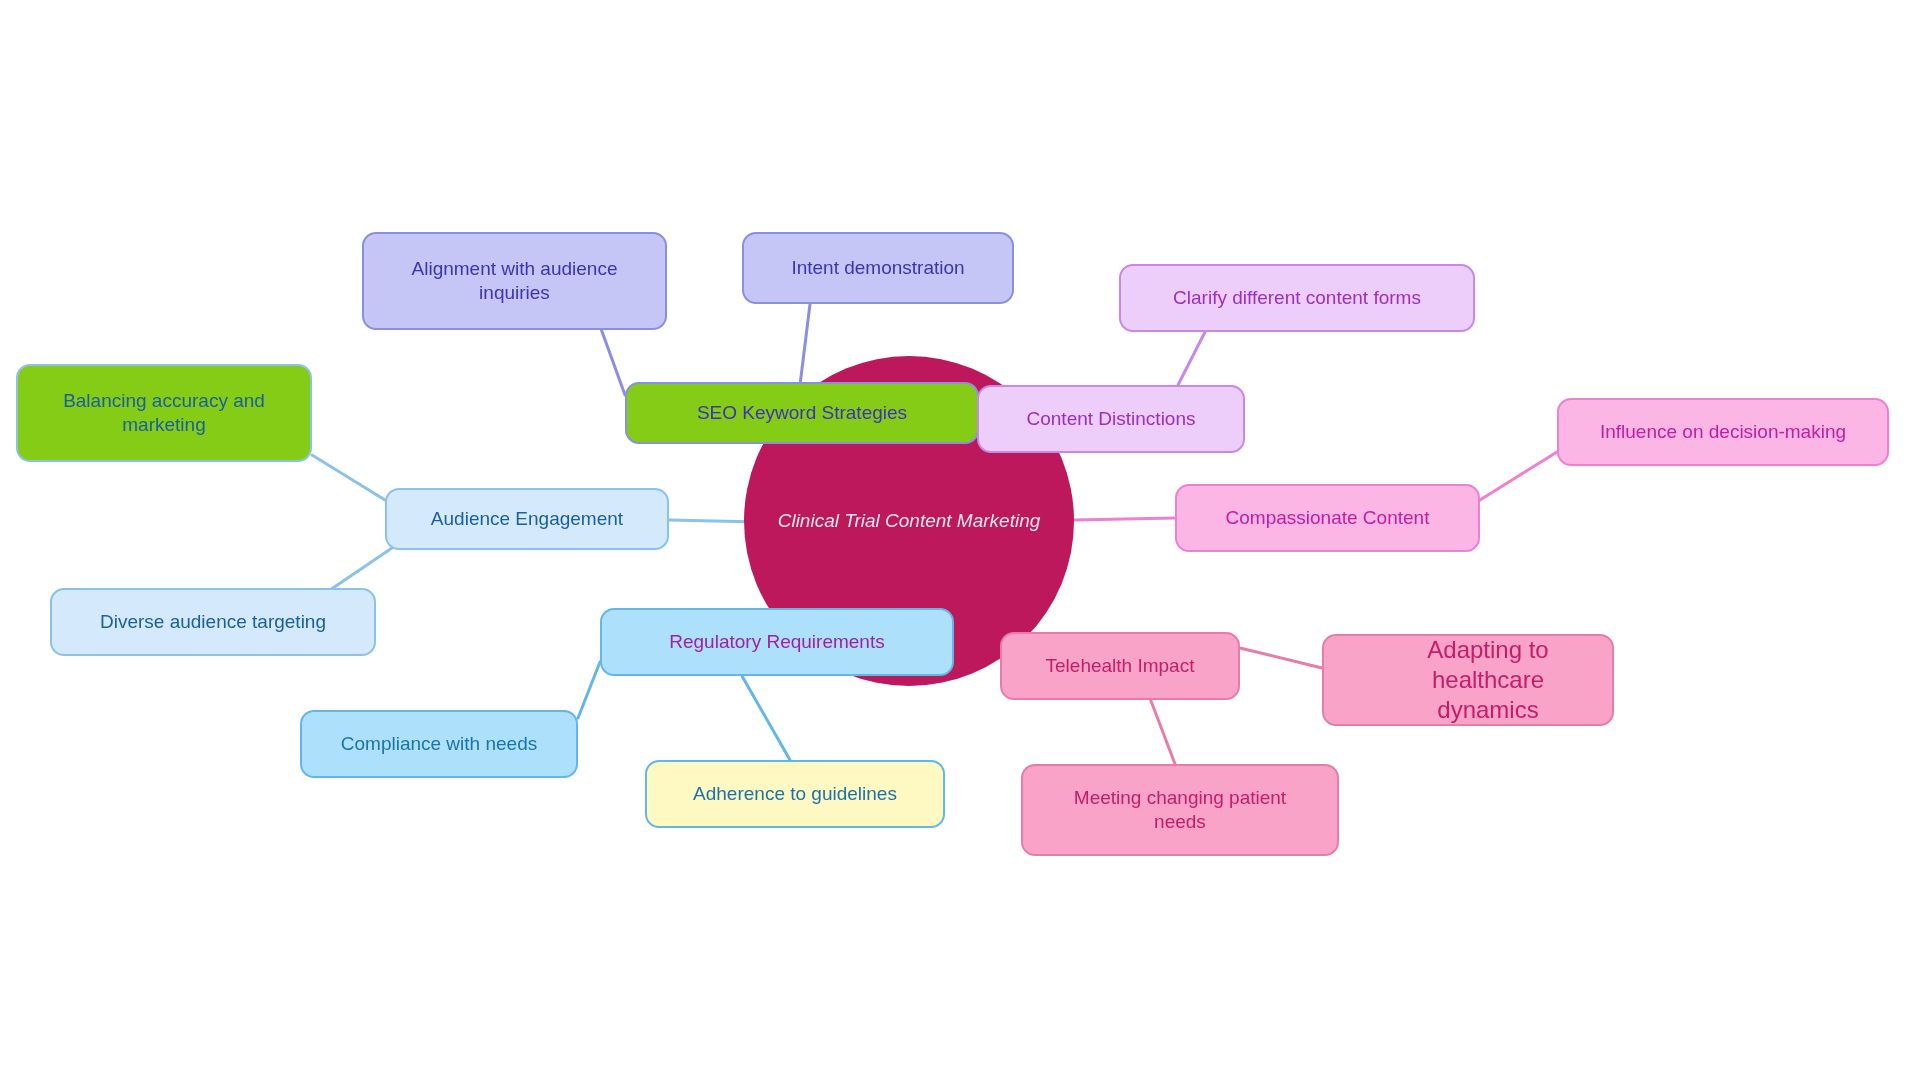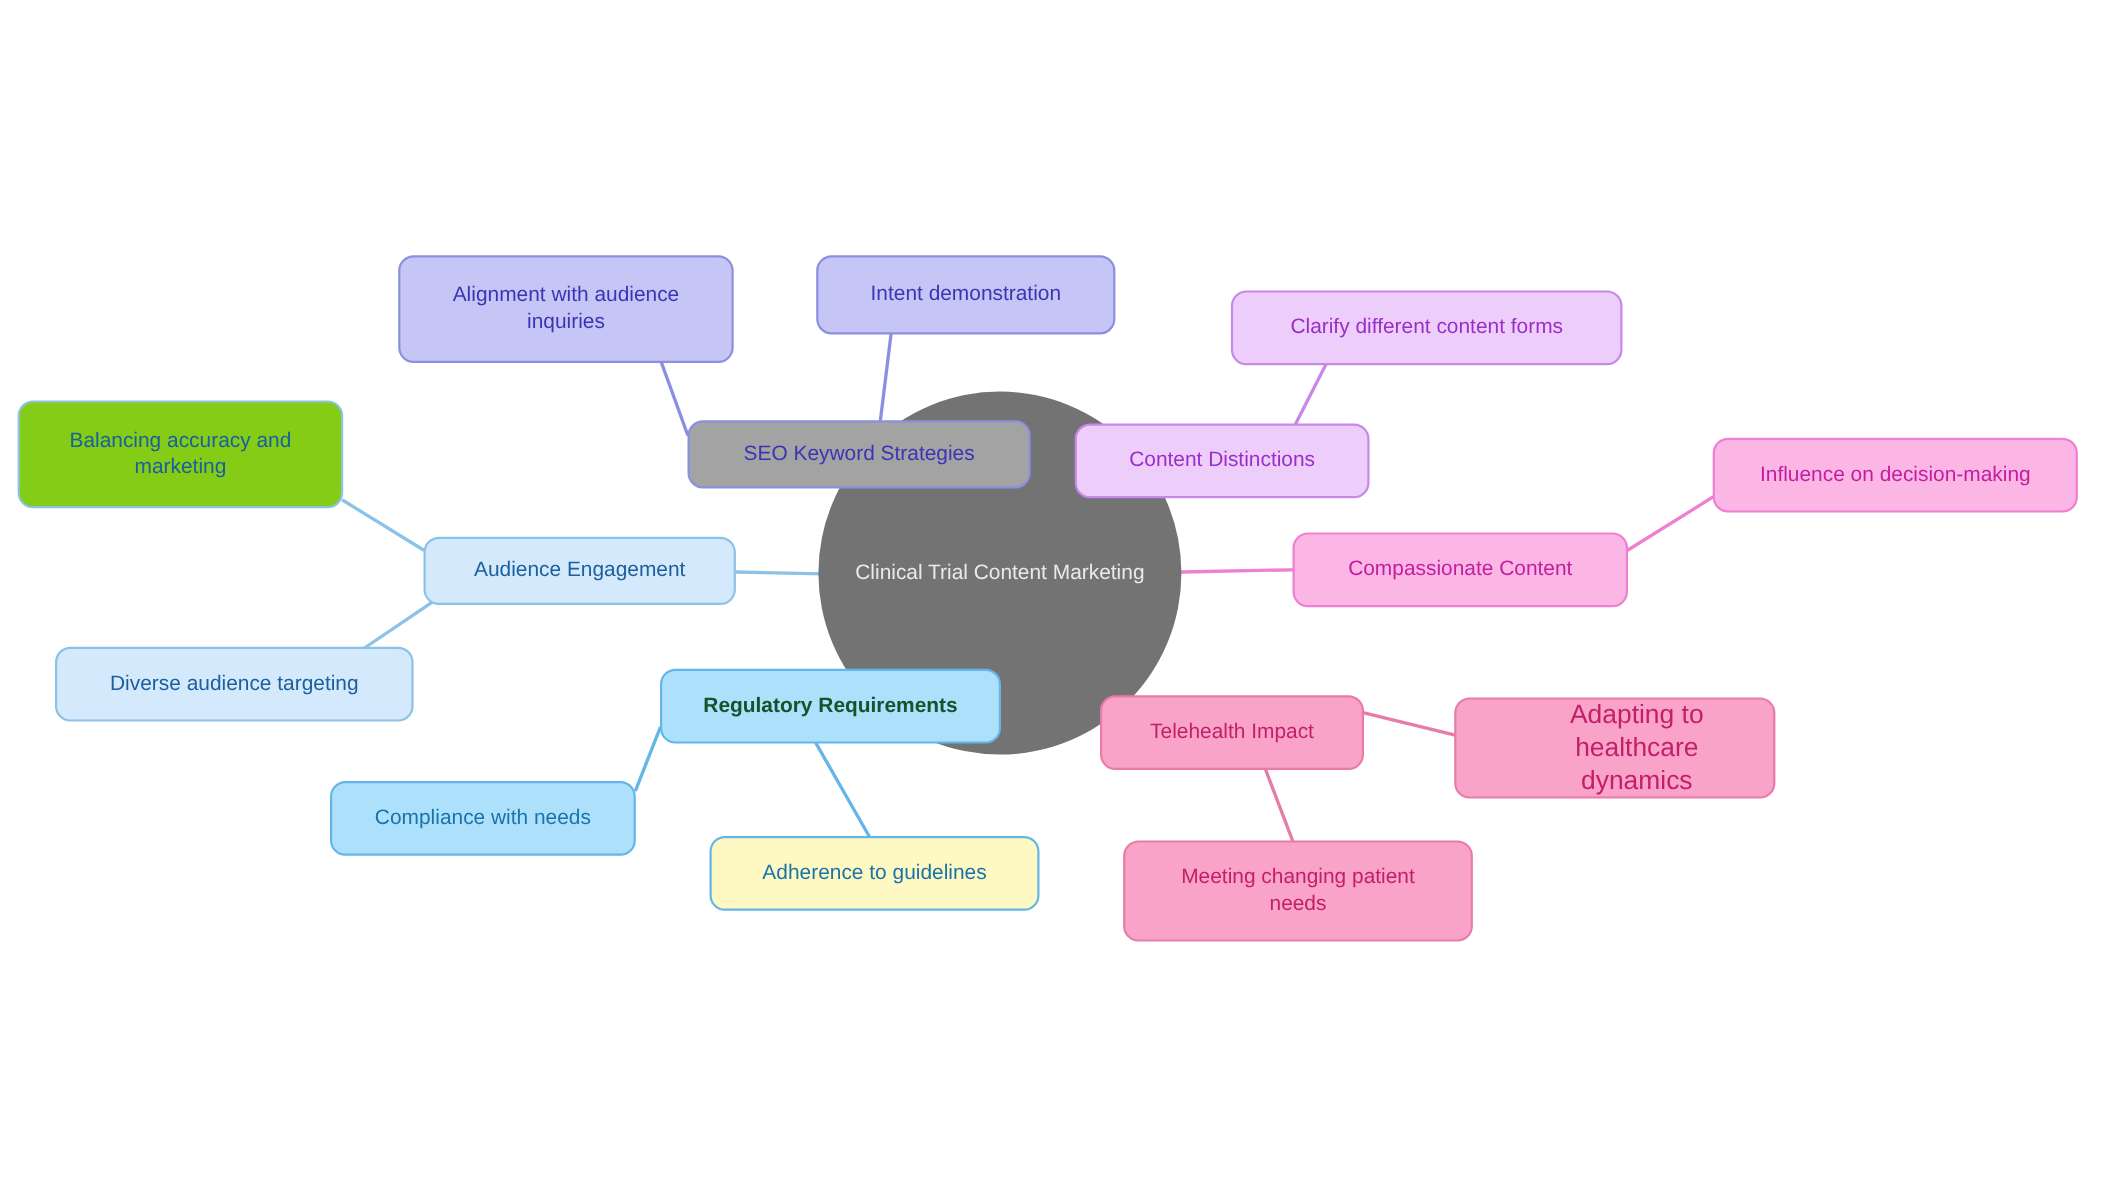--- a/index.html
+++ b/index.html
@@ -63,35 +63,35 @@
       <line x1="1240" y1="648" x2="1322" y2="668" stroke="#e87ca9" stroke-width="3" stroke-linecap="round"></line>
       <line x1="1140" y1="672" x2="1175" y2="764" stroke="#e87ca9" stroke-width="3" stroke-linecap="round"></line>
       <line x1="900" y1="640" x2="895" y2="640" stroke="#64b6e8" stroke-width="3" stroke-linecap="round"></line>
       <line x1="600" y1="662" x2="578" y2="718" stroke="#64b6e8" stroke-width="3" stroke-linecap="round"></line>
       <line x1="742" y1="676" x2="790" y2="760" stroke="#64b6e8" stroke-width="3" stroke-linecap="round"></line>
       <line x1="669" y1="520" x2="760" y2="522" stroke="#8cc2e8" stroke-width="3" stroke-linecap="round"></line>
       <line x1="385" y1="500" x2="312" y2="455" stroke="#8cc2e8" stroke-width="3" stroke-linecap="round"></line>
       <line x1="392" y1="548" x2="330" y2="590" stroke="#8cc2e8" stroke-width="3" stroke-linecap="round"></line>
     </svg>
   <div id="node-layer">
-      <div class="node root" style="left: 744px; top: 356px; width: 330px; height: 330px; background: #737373; color: rgb(232, 232, 238); font-size: 19px;"><span class="node-label">Clinical Trial Content Marketing</span></div>
-      <div class="node rounded" style="left: 625px; top: 382px; width: 312px; height: 62px; background: #a3a3a3; border-color: rgb(139, 143, 224); color: rgb(59, 53, 181); font-size: 19px;"><span class="node-label">SEO Keyword Strategies</span></div>
+      <div class="node root" style="left: 744px; top: 356px; width: 330px; height: 330px; background: #be185d; color: rgb(232, 232, 238); font-size: 19px; font-style: italic;"><span class="node-label">Clinical Trial Content Marketing</span></div>
+      <div class="node rounded" style="left: 625px; top: 382px; width: 354px; height: 62px; background: #84cc16; border-color: rgb(139, 143, 224); color: rgb(59, 53, 181); font-size: 19px;"><span class="node-label">SEO Keyword Strategies</span></div>
       <div class="node rounded" style="left: 362px; top: 232px; width: 305px; height: 98px; background: rgb(197, 198, 245); border-color: rgb(139, 143, 224); color: rgb(59, 53, 181); font-size: 19px;"><span class="node-label">Alignment with audience
 inquiries</span></div>
       <div class="node rounded" style="left: 742px; top: 232px; width: 272px; height: 72px; background: rgb(197, 198, 245); border-color: rgb(139, 143, 224); color: rgb(59, 53, 181); font-size: 19px;"><span class="node-label">Intent demonstration</span></div>
       <div class="node rounded" style="left: 977px; top: 385px; width: 268px; height: 68px; background: rgb(237, 206, 250); border-color: rgb(199, 136, 232); color: rgb(155, 46, 201); font-size: 19px;"><span class="node-label">Content Distinctions</span></div>
       <div class="node rounded" style="left: 1119px; top: 264px; width: 356px; height: 68px; background: rgb(237, 206, 250); border-color: rgb(199, 136, 232); color: rgb(155, 46, 201); font-size: 19px;"><span class="node-label">Clarify different content forms</span></div>
       <div class="node rounded" style="left: 1175px; top: 484px; width: 305px; height: 68px; background: rgb(251, 182, 230); border-color: rgb(239, 127, 208); color: rgb(196, 30, 158); font-size: 19px;"><span class="node-label">Compassionate Content</span></div>
       <div class="node rounded" style="left: 1557px; top: 398px; width: 332px; height: 68px; background: rgb(251, 182, 230); border-color: rgb(239, 127, 208); color: rgb(196, 30, 158); font-size: 19px;"><span class="node-label">Influence on decision-making</span></div>
       <div class="node rounded" style="left: 1000px; top: 604px; width: 240px; height: 68px; background: rgb(249, 163, 201); border-color: rgb(232, 124, 169); color: rgb(196, 30, 106); font-size: 19px; margin-top: 28px;"><span class="node-label">Telehealth Impact</span></div>
       <div class="node rounded" style="left: 1322px; top: 634px; width: 292px; height: 92px; background: rgb(249, 163, 201); border-color: rgb(232, 124, 169); color: rgb(196, 30, 106); font-size: 24px; padding-left: 40px;"><span class="node-label">Adapting to healthcare
 dynamics</span></div>
       <div class="node rounded" style="left: 1021px; top: 764px; width: 318px; height: 92px; background: rgb(249, 163, 201); border-color: rgb(232, 124, 169); color: rgb(196, 30, 106); font-size: 19px;"><span class="node-label">Meeting changing patient
 needs</span></div>
-      <div class="node rounded" style="left: 600px; top: 608px; width: 310px; height: 68px; background: rgb(173, 225, 251); border-color: rgb(100, 182, 232); color: #14532d; font-size: 19px; font-weight: bold;"><span class="node-label">Regulatory Requirements</span></div>
+      <div class="node rounded" style="left: 600px; top: 608px; width: 354px; height: 68px; background: rgb(173, 225, 251); border-color: rgb(100, 182, 232); color: #a21caf; font-size: 19px;"><span class="node-label">Regulatory Requirements</span></div>
       <div class="node rounded" style="left: 300px; top: 710px; width: 278px; height: 68px; background: rgb(173, 225, 251); border-color: rgb(100, 182, 232); color: rgb(26, 115, 171); font-size: 19px;"><span class="node-label">Compliance with needs</span></div>
       <div class="node rounded" style="left: 645px; top: 760px; width: 300px; height: 68px; background: #fef9c3; border-color: rgb(100, 182, 232); color: rgb(26, 115, 171); font-size: 19px;"><span class="node-label">Adherence to guidelines</span></div>
       <div class="node rounded" style="left: 385px; top: 488px; width: 284px; height: 62px; background: rgb(212, 233, 251); border-color: rgb(140, 194, 232); color: rgb(26, 95, 158); font-size: 19px;"><span class="node-label">Audience Engagement</span></div>
       <div class="node rounded" style="left: 16px; top: 364px; width: 296px; height: 98px; background: #84cc16; border-color: rgb(140, 194, 232); color: rgb(26, 95, 158); font-size: 19px;"><span class="node-label">Balancing accuracy and
 marketing</span></div>
       <div class="node rounded" style="left: 50px; top: 588px; width: 326px; height: 68px; background: rgb(212, 233, 251); border-color: rgb(140, 194, 232); color: rgb(26, 95, 158); font-size: 19px;"><span class="node-label">Diverse audience targeting</span></div>
     </div>
 </div>
 
 </body></html>

